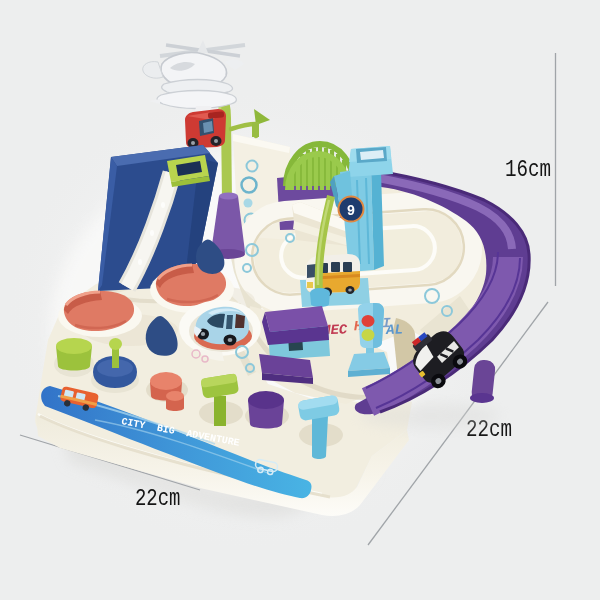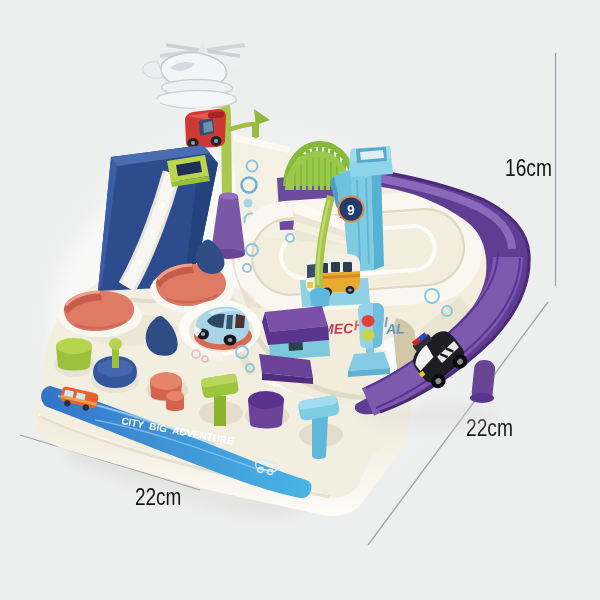--- a/index.html
+++ b/index.html
@@ -1,17 +1,17 @@
 <!DOCTYPE html>
 <html><head>
 <meta charset="utf-8">
 <style>
   html,body{margin:0;padding:0;background:#edeeee;}
   #stage{position:relative;width:600px;height:584px;overflow:hidden;
-         font-family:Liberation Sans, sans-serif;}
+         font-family:Liberation Mono, monospace;}
   svg{display:block;}
 </style>
 </head>
 <body>
 <div id="stage">
 <svg width="600" height="600" viewBox="0 0 600 600" xmlns="http://www.w3.org/2000/svg">
 <defs>
   <radialGradient id="glow" cx="50%" cy="50%" r="50%">
     <stop offset="0%" stop-color="#fcfcfc" stop-opacity="1"></stop>
     <stop offset="55%" stop-color="#fafafa" stop-opacity="0.8"></stop>

